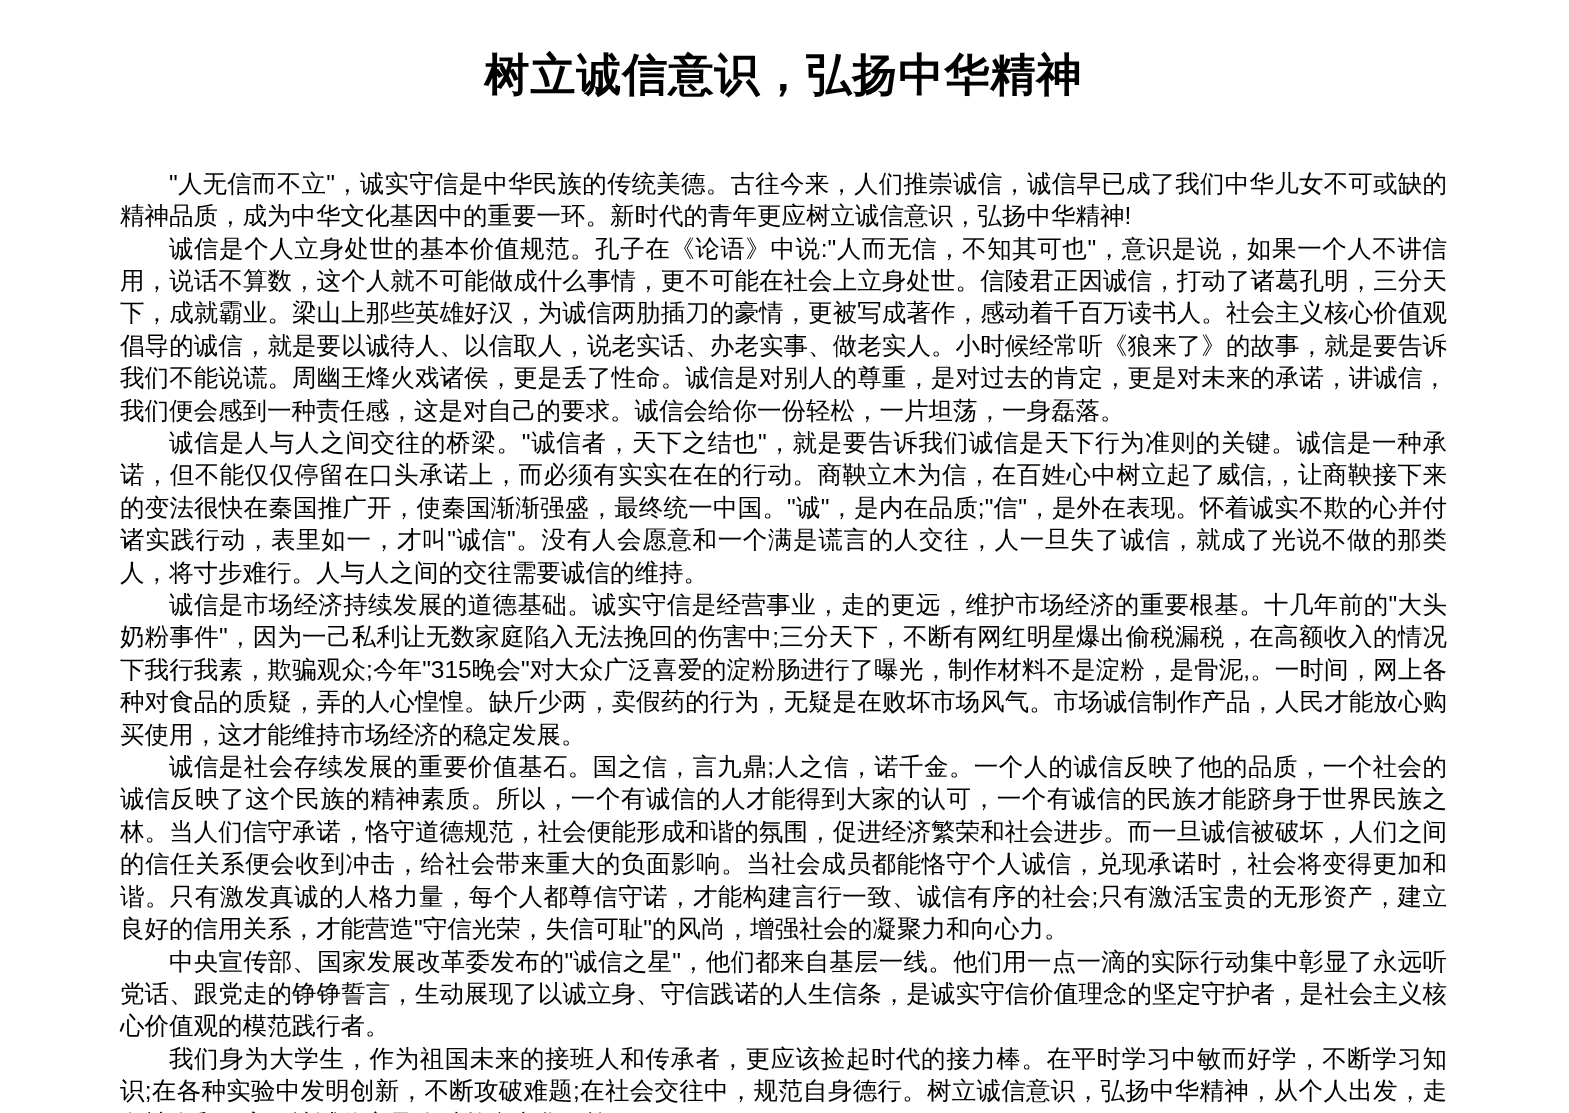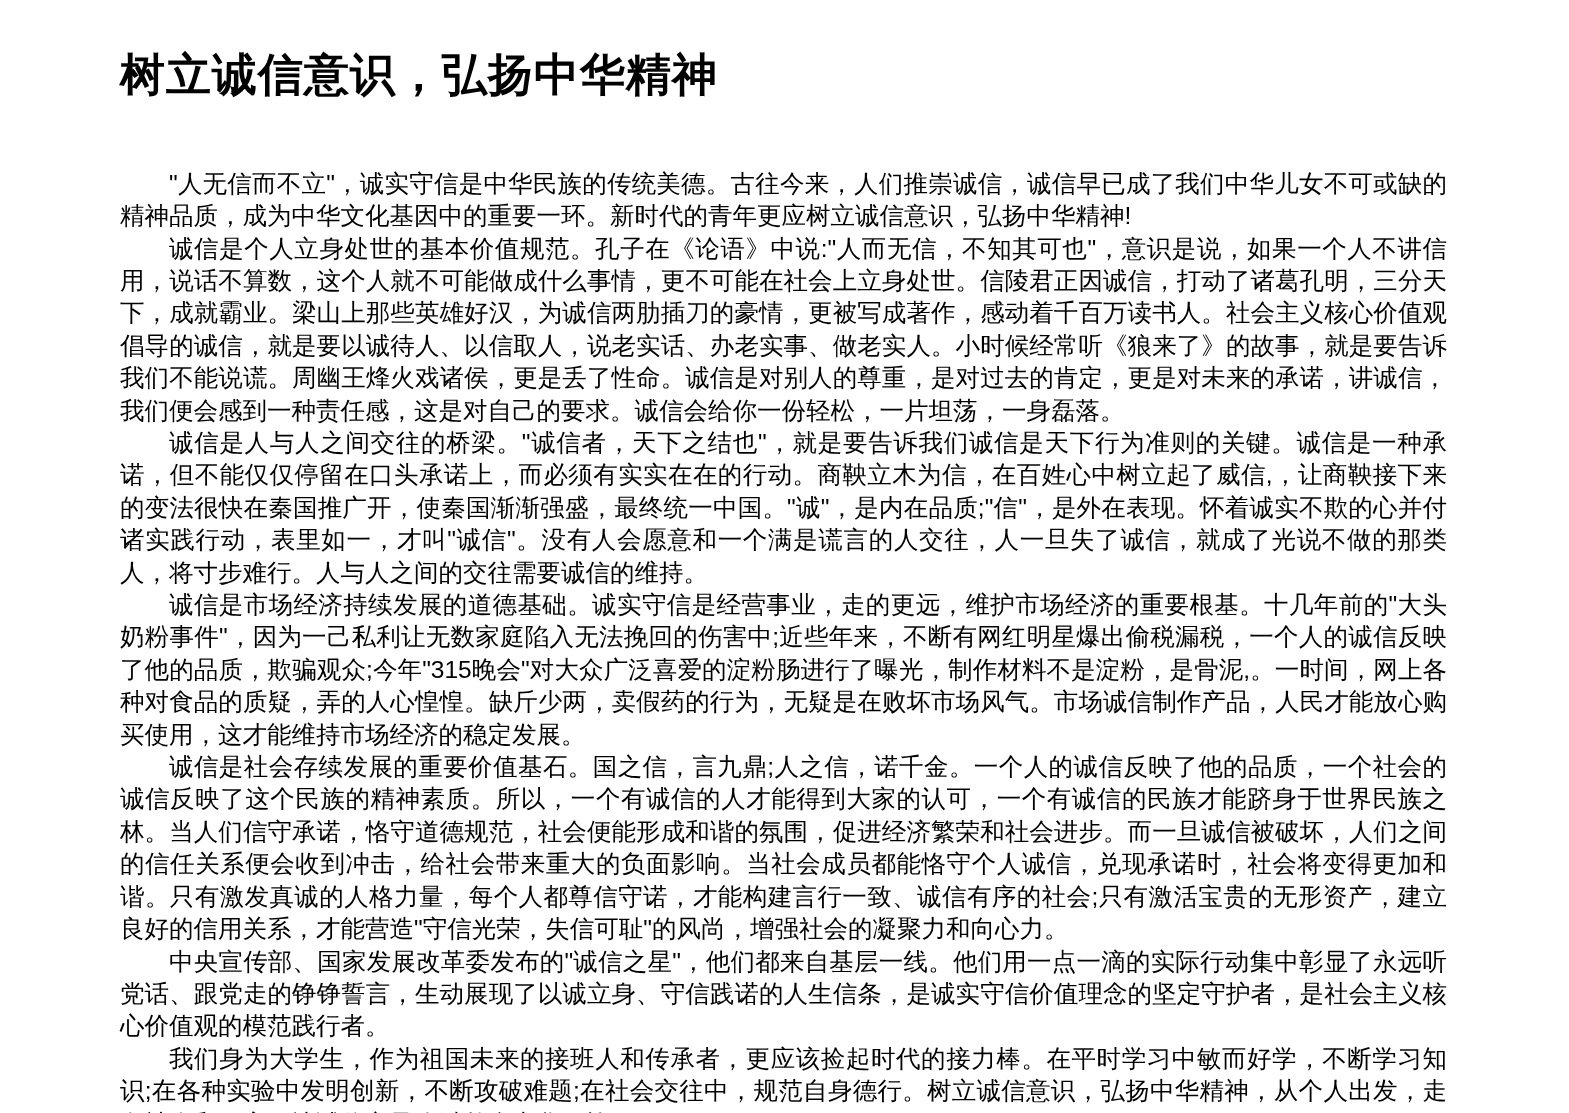--- a/index.html
+++ b/index.html
@@ -16,20 +16,21 @@
     height: 1113px;
     background: #ffffff;
     padding: 50px 122px 0 120px;
     color: #000000;
   }
   .doc-title {
     font-family: "Liberation Serif", "DejaVu Serif", serif;
     font-weight: bold;
     font-size: 45px;
     line-height: 1.15;
+    text-align: center;
     color: #000000;
     margin: 0 0 66px 0;
     letter-spacing: 1px;
   }
   .doc-body {
     font-family: "Liberation Sans", "DejaVu Sans", sans-serif;
     font-size: 24.5px;
     line-height: 32.4px;
     color: #000000;
   }
@@ -43,18 +44,18 @@
 </style>
 </head>
 <body>
 
 <div class="page">
   <h1 class="doc-title">树立诚信意识，弘扬中华精神</h1>
   <div class="doc-body">
     <p>"人无信而不立"，诚实守信是中华民族的传统美德。古往今来，人们推崇诚信，诚信早已成了我们中华儿女不可或缺的精神品质，成为中华文化基因中的重要一环。新时代的青年更应树立诚信意识，弘扬中华精神!</p>
     <p>诚信是个人立身处世的基本价值规范。孔子在《论语》中说:"人而无信，不知其可也"，意识是说，如果一个人不讲信用，说话不算数，这个人就不可能做成什么事情，更不可能在社会上立身处世。信陵君正因诚信，打动了诸葛孔明，三分天下，成就霸业。梁山上那些英雄好汉，为诚信两肋插刀的豪情，更被写成著作，感动着千百万读书人。社会主义核心价值观倡导的诚信，就是要以诚待人、以信取人，说老实话、办老实事、做老实人。小时候经常听《狼来了》的故事，就是要告诉我们不能说谎。周幽王烽火戏诸侯，更是丢了性命。诚信是对别人的尊重，是对过去的肯定，更是对未来的承诺，讲诚信，我们便会感到一种责任感，这是对自己的要求。诚信会给你一份轻松，一片坦荡，一身磊落。</p>
     <p>诚信是人与人之间交往的桥梁。"诚信者，天下之结也"，就是要告诉我们诚信是天下行为准则的关键。诚信是一种承诺，但不能仅仅停留在口头承诺上，而必须有实实在在的行动。商鞅立木为信，在百姓心中树立起了威信,，让商鞅接下来的变法很快在秦国推广开，使秦国渐渐强盛，最终统一中国。"诚"，是内在品质;"信"，是外在表现。怀着诚实不欺的心并付诸实践行动，表里如一，才叫"诚信"。没有人会愿意和一个满是谎言的人交往，人一旦失了诚信，就成了光说不做的那类人，将寸步难行。人与人之间的交往需要诚信的维持。</p>
-    <p>诚信是市场经济持续发展的道德基础。诚实守信是经营事业，走的更远，维护市场经济的重要根基。十几年前的"大头奶粉事件"，因为一己私利让无数家庭陷入无法挽回的伤害中;近些年来，不断有网红明星爆出偷税漏税，一个人的诚信反映了他的品质，欺骗观众;今年"315晚会"对大众广泛喜爱的淀粉肠进行了曝光，制作材料不是淀粉，是骨泥,。一时间，网上各种对食品的质疑，弄的人心惶惶。缺斤少两，卖假药的行为，无疑是在败坏市场风气。市场诚信制作产品，人民才能放心购买使用，这才能维持市场经济的稳定发展。</p>
+    <p>诚信是市场经济持续发展的道德基础。诚实守信是经营事业，走的更远，维护市场经济的重要根基。十几年前的"大头奶粉事件"，因为一己私利让无数家庭陷入无法挽回的伤害中;三分天下，不断有网红明星爆出偷税漏税，在高额收入的情况下我行我素，欺骗观众;今年"315晚会"对大众广泛喜爱的淀粉肠进行了曝光，制作材料不是淀粉，是骨泥,。一时间，网上各种对食品的质疑，弄的人心惶惶。缺斤少两，卖假药的行为，无疑是在败坏市场风气。市场诚信制作产品，人民才能放心购买使用，这才能维持市场经济的稳定发展。</p>
     <p>诚信是社会存续发展的重要价值基石。国之信，言九鼎;人之信，诺千金。一个人的诚信反映了他的品质，一个社会的诚信反映了这个民族的精神素质。所以，一个有诚信的人才能得到大家的认可，一个有诚信的民族才能跻身于世界民族之林。当人们信守承诺，恪守道德规范，社会便能形成和谐的氛围，促进经济繁荣和社会进步。而一旦诚信被破坏，人们之间的信任关系便会收到冲击，给社会带来重大的负面影响。当社会成员都能恪守个人诚信，兑现承诺时，社会将变得更加和谐。只有激发真诚的人格力量，每个人都尊信守诺，才能构建言行一致、诚信有序的社会;只有激活宝贵的无形资产，建立良好的信用关系，才能营造"守信光荣，失信可耻"的风尚，增强社会的凝聚力和向心力。</p>
     <p>中央宣传部、国家发展改革委发布的"诚信之星"，他们都来自基层一线。他们用一点一滴的实际行动集中彰显了永远听党话、跟党走的铮铮誓言，生动展现了以诚立身、守信践诺的人生信条，是诚实守信价值理念的坚定守护者，是社会主义核心价值观的模范践行者。</p>
     <p>我们身为大学生，作为祖国未来的接班人和传承者，更应该捡起时代的接力棒。在平时学习中敏而好学，不断学习知识;在各种实验中发明创新，不断攻破难题;在社会交往中，规范自身德行。树立诚信意识，弘扬中华精神，从个人出发，走向社会和国家，让诚信之风吹过整个中华民族。</p>
   </div>
 </div>
 
 </body></html>

